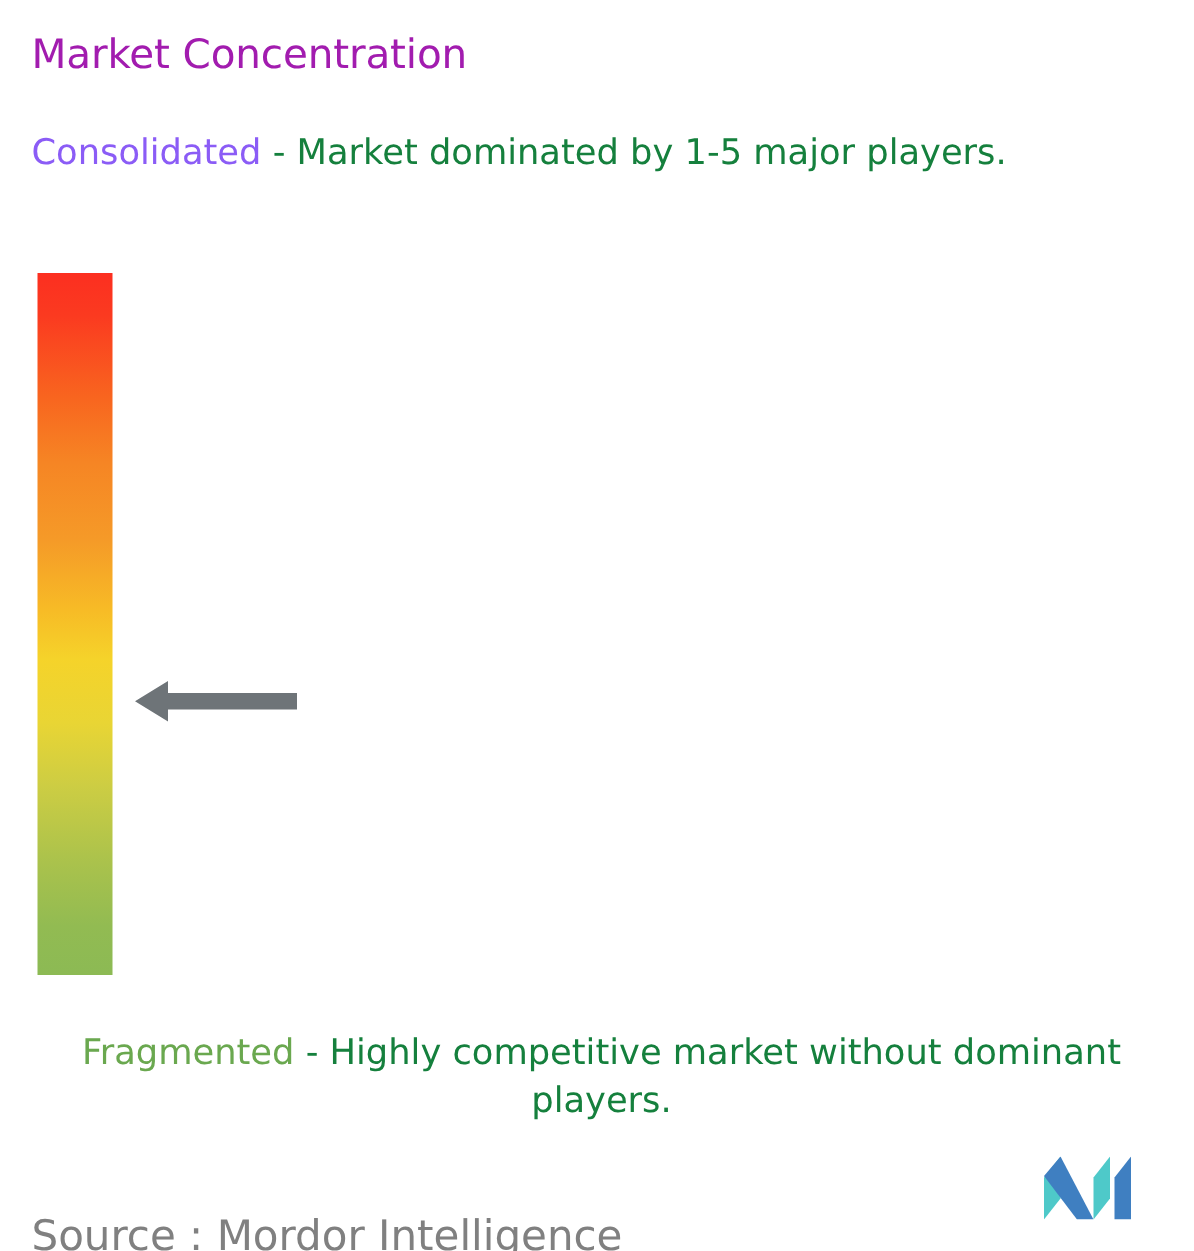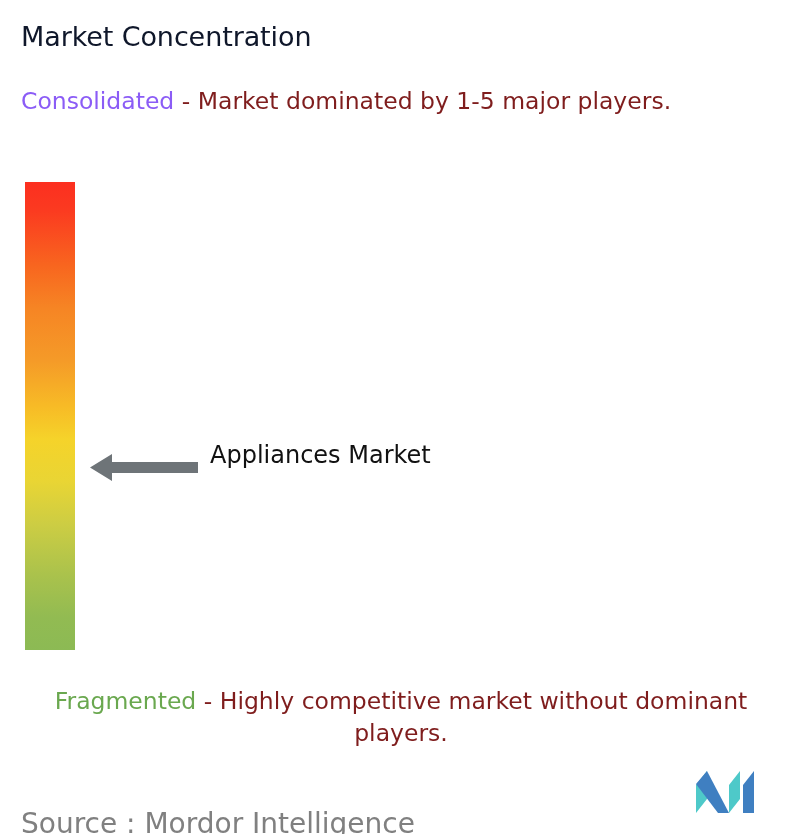--- a/index.html
+++ b/index.html
@@ -21,41 +21,41 @@
     inset: 0;
   }
 
   
   .chart-title {
     position: absolute;
     left: 21px;
     top: 20px;
     font-size: 27px;
     line-height: 34px;
-    color: #0f172a;
+    color: #a21caf;
     font-family: "DejaVu Sans", sans-serif;
     letter-spacing: -0.1px;
     white-space: nowrap;
   }
 
   
   .legend-top {
     position: absolute;
     left: 21px;
     top: 85px;
     width: 752px;
     font-size: 23.5px;
     line-height: 32px;
     color: #111111;
   }
   .legend-term-consolidated {
     color: #8b5cf6;
   }
   .legend-desc {
-    color: #7f1d1d;
+    color: #15803d;
   }
 
   
   .gradient-bar {
     position: absolute;
     left: 25px;
     top: 182px;
     width: 50px;
     height: 468px;
     background: linear-gradient(
@@ -152,21 +152,20 @@
 
   <div class="gradient-bar"></div>
 
   <div class="pointer-arrow">
     <svg viewBox="0 0 108 31" xmlns="http://www.w3.org/2000/svg">
       <polygon points="0,15.5 22,2 22,10 108,10 108,21 22,21 22,29" fill="#6e7478"></polygon>
     </svg>
   </div>
 
   <div class="pointer-label">
-    <div>Appliances Market</div>
   </div>
 
   <div class="legend-bottom">
     <span class="legend-term-fragmented">Fragmented</span><span>  </span><span class="legend-desc">- Highly competitive market without dominant players.</span>
   </div>
 
   <div class="footer-source">
     <span>Source :</span>
     <span>Mordor Intelligence</span>
   </div>

